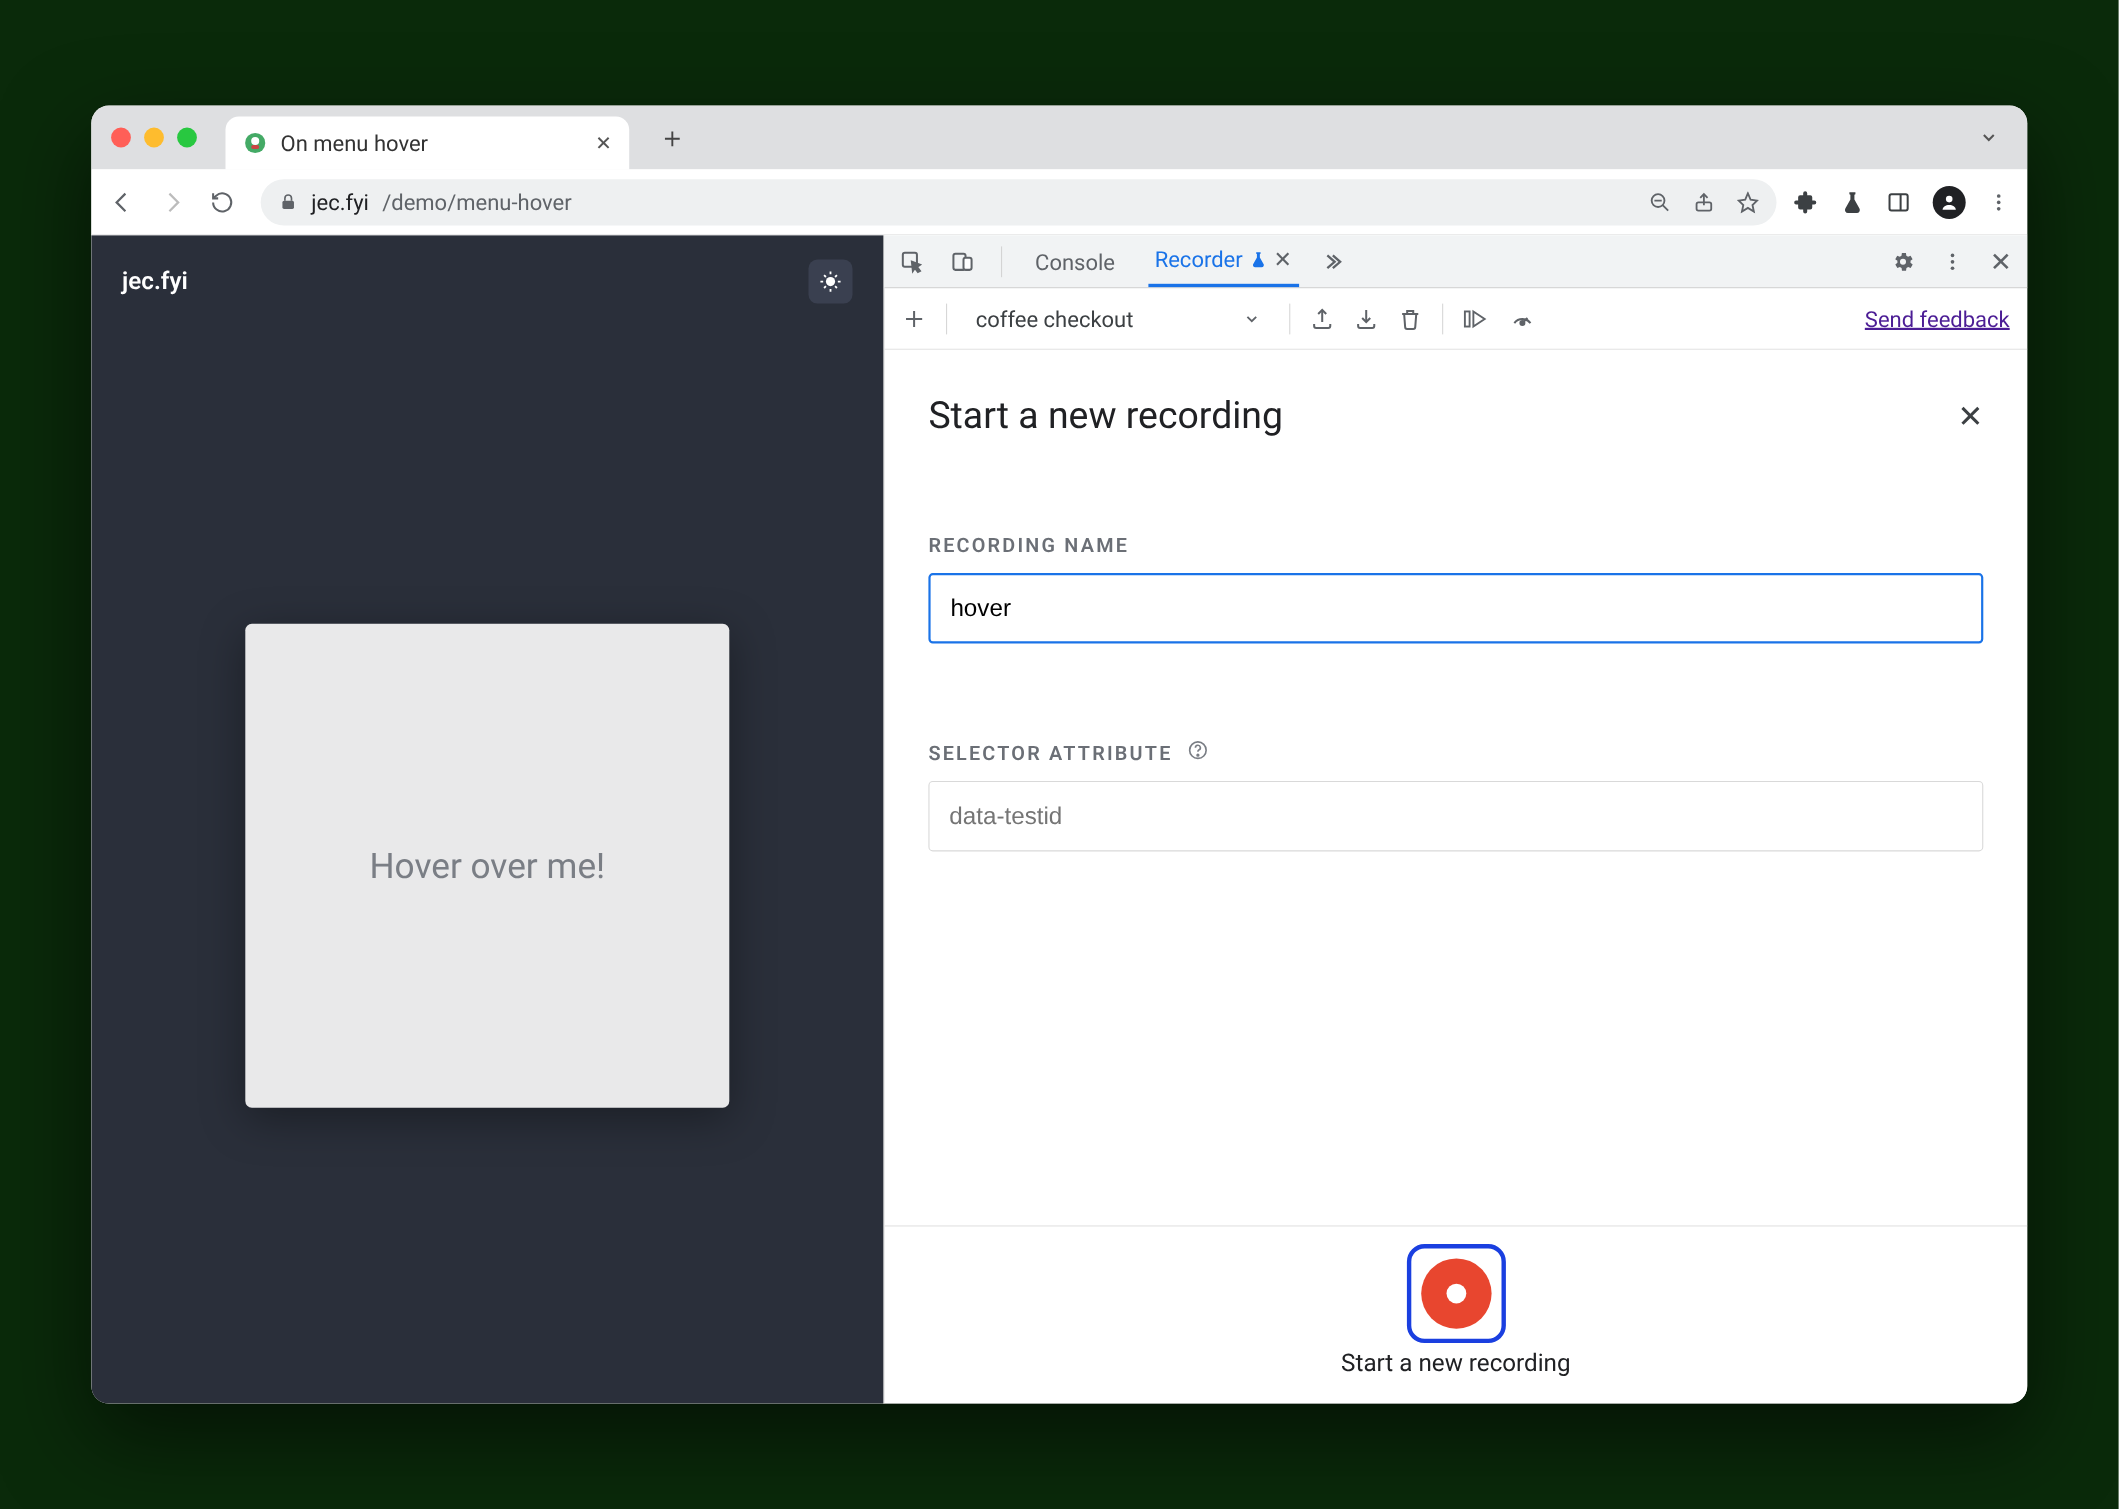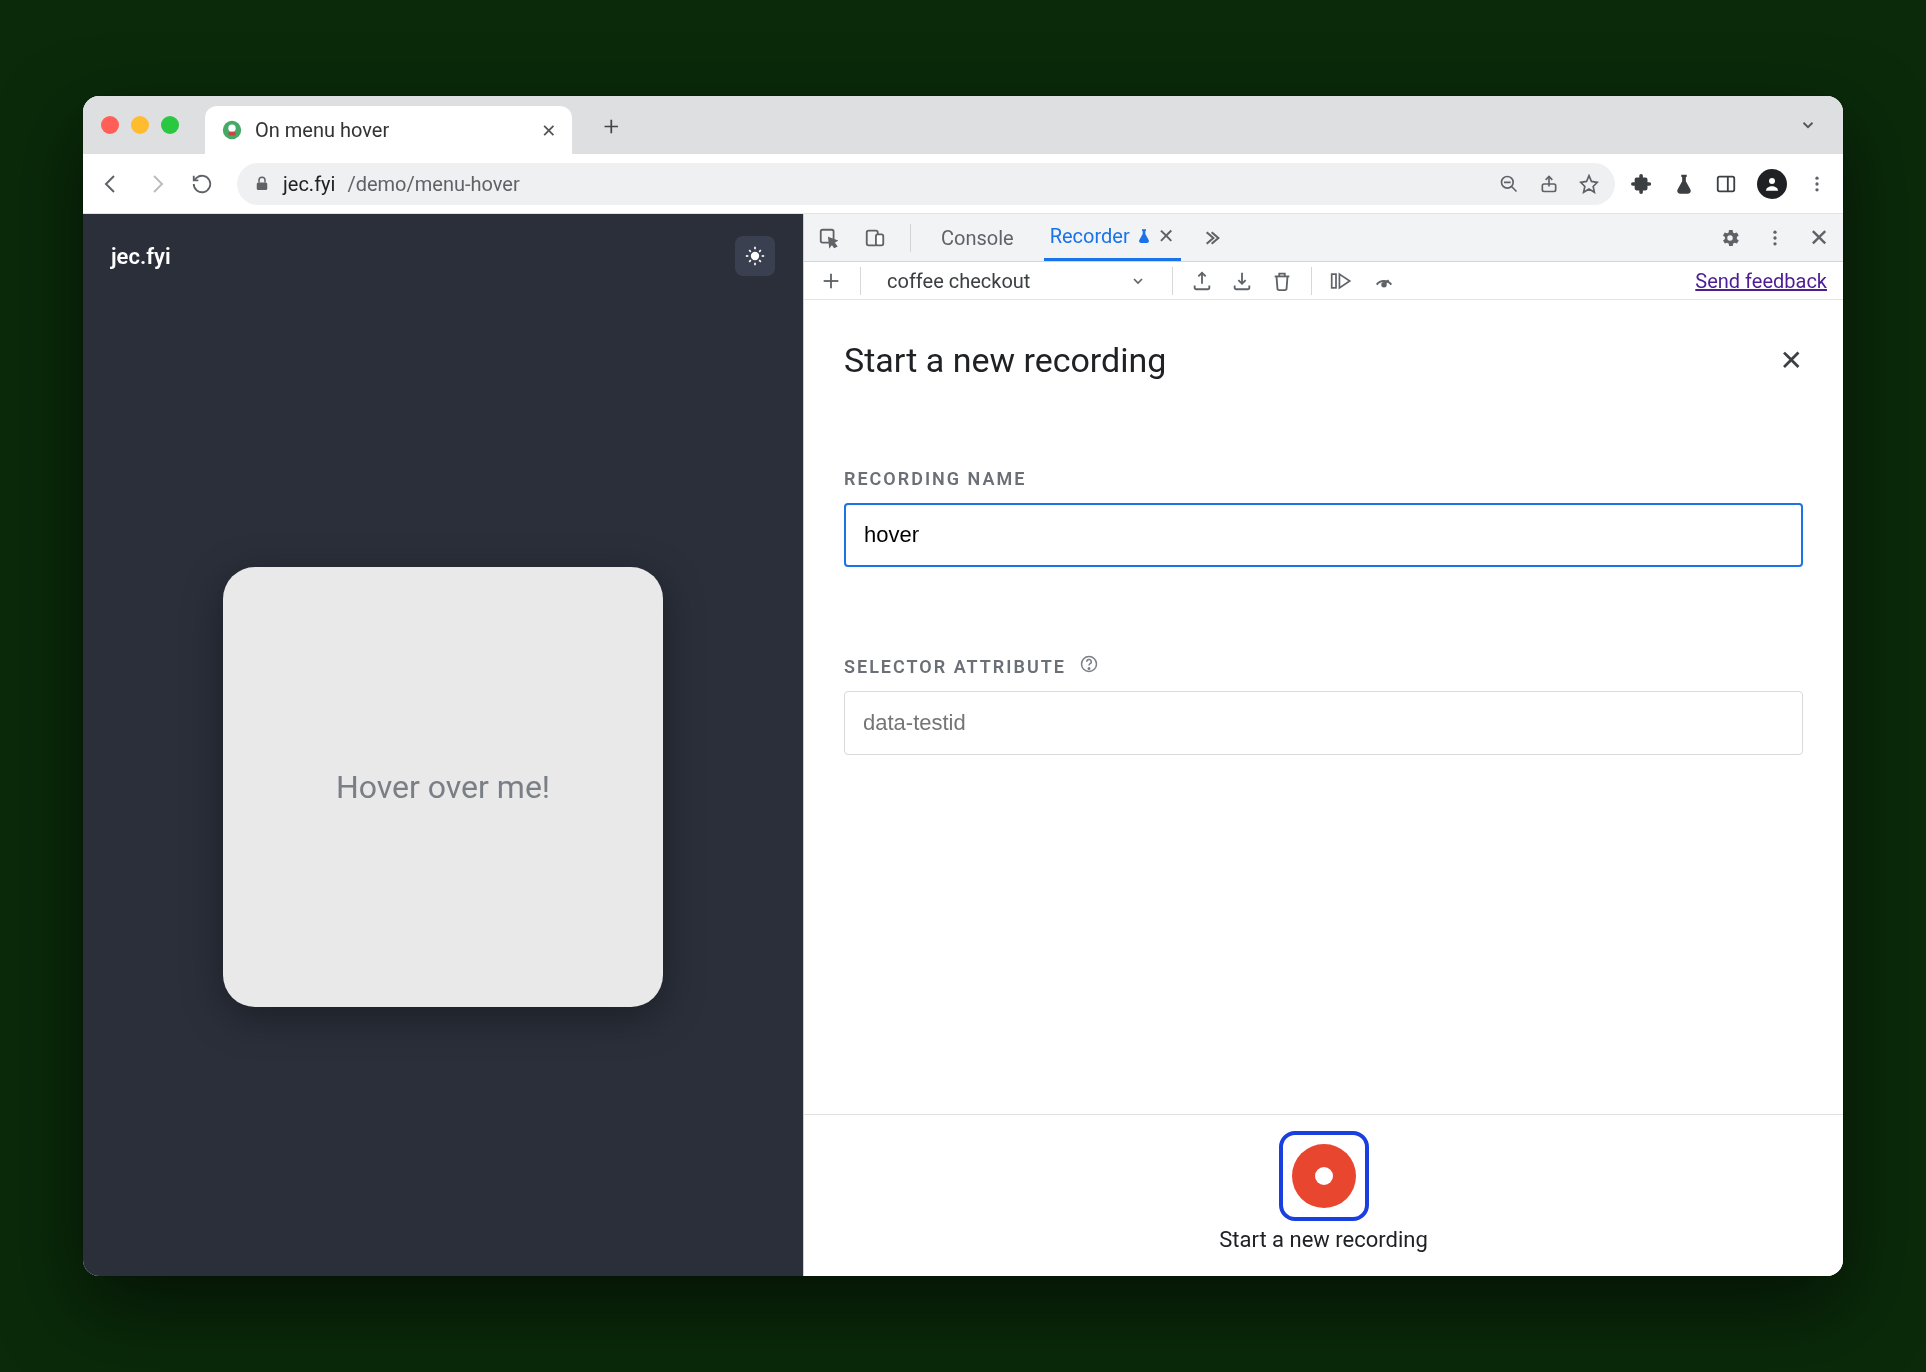--- a/index.html
+++ b/index.html
@@ -83,39 +83,39 @@
     display: flex; justify-content: space-between; align-items: center;
     padding: 22px 28px; color: #fff; font-size: 22px; font-weight: 600;
   }
   .theme-toggle {
     width: 40px; height: 40px; border-radius: 8px; background: #3a4050;
     display: flex; align-items: center; justify-content: center; color: #fff;
   }
   .page-card-wrap { flex: 1; display: flex; align-items: center; justify-content: center; }
   .page-card {
     width: 440px; height: 440px; background: #e9e9ea;
-    border-radius: 32px; display: flex; align-items: center; justify-content: center;
+    border-radius: 6px; display: flex; align-items: center; justify-content: center;
     color: #7a7e85; font-size: 32px;
     box-shadow: 0 10px 40px rgba(0,0,0,0.35);
   }
 
   
   .devtools { flex: 1; display: flex; flex-direction: column; background: #fff; border-left: 1px solid #d0d0d0; }
   .dt-tabs {
     height: 48px; background: #f1f3f4; border-bottom: 1px solid #d4d4d4;
     display: flex; align-items: center; gap: 24px; padding: 0 14px;
     font-size: 20px; color: #5f6368;
   }
   .dt-tabs .spacer { flex: 1; }
   .dt-tab { padding: 0 6px; height: 100%; display: flex; align-items: center; gap: 6px; cursor: pointer; }
   .dt-tab.active { color: #1a73e8; border-bottom: 3px solid #1a73e8; }
   .dt-ic { color: #5f6368; cursor: pointer; }
 
   .dt-toolbar {
-    height: 38px; display: flex; align-items: center; gap: 18px;
+    height: 56px; display: flex; align-items: center; gap: 18px;
     padding: 0 16px; border-bottom: 1px solid #e4e4e4;
     font-size: 20px; color: #3c4043;
   }
   .dt-select { display: flex; align-items: center; gap: 100px; padding: 0 8px; cursor: pointer; }
   .dt-toolbar .sep { width: 1px; height: 28px; background: #d7d7d7; }
   .dt-link { margin-left: auto; color: #4c1d95; text-decoration: underline; cursor: pointer; }
 
   .dt-body { flex: 1; padding: 40px 40px 0 40px; overflow: hidden; }
   .dt-title-row { display: flex; justify-content: space-between; align-items: center; }
   .dt-title { font-size: 34px; color: #202124; }

